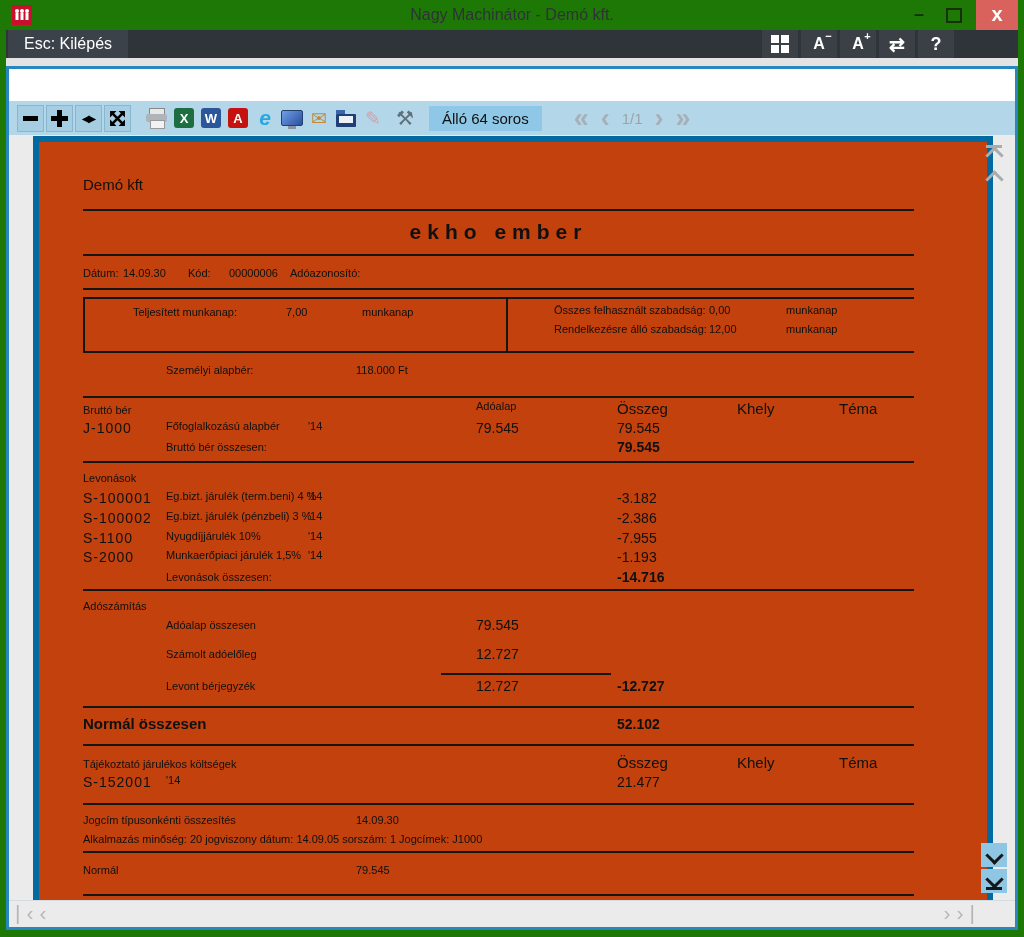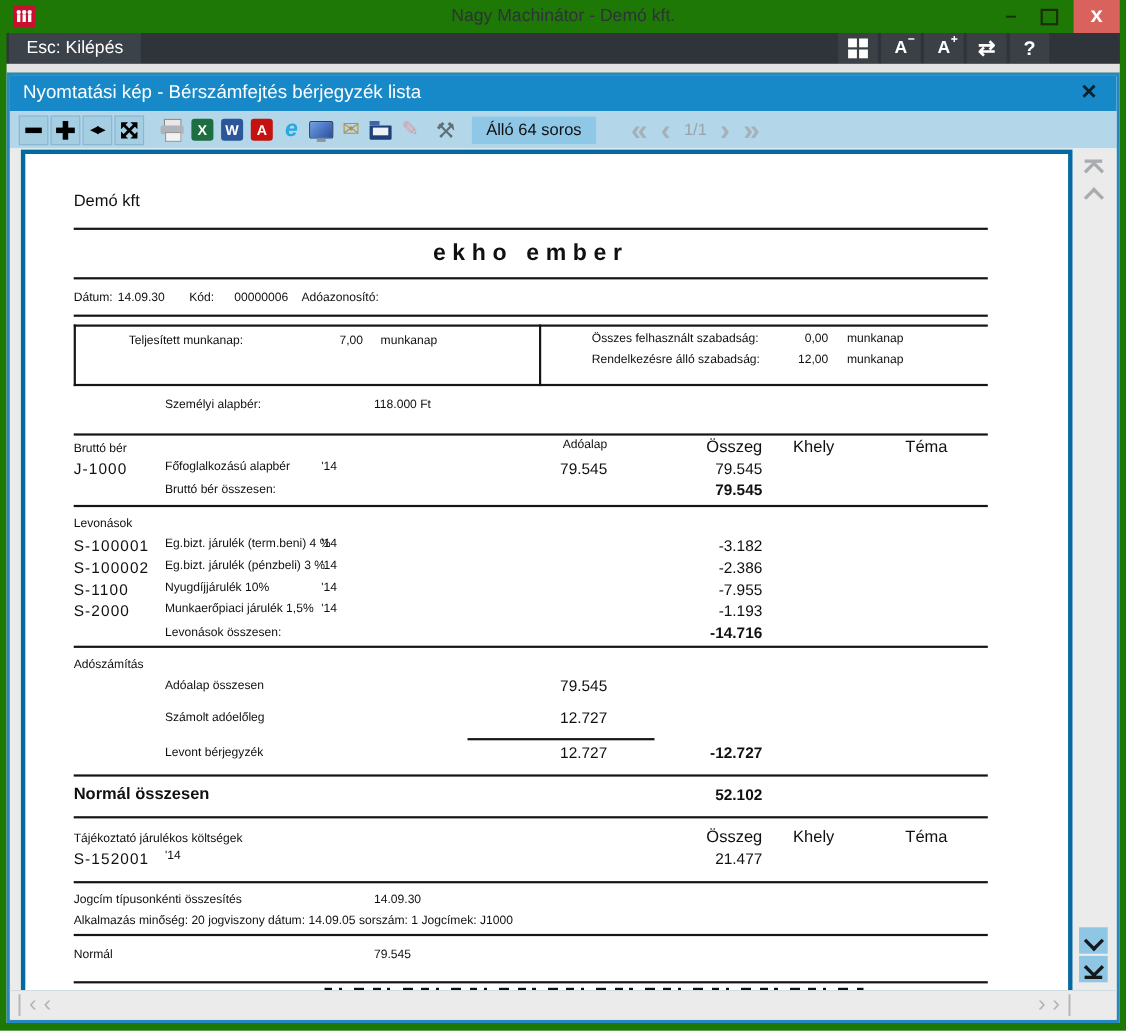--- a/index.html
+++ b/index.html
@@ -65,22 +65,22 @@
   .folder-ic:before{content:"";position:absolute;left:0;top:-4px;width:9px;height:4px;background:#3C66A8}
   .folder-ic:after{content:"";position:absolute;left:3px;top:2px;width:14px;height:7px;background:#EDF2F8}
   .edit-glyph{font-size:19px;color:#D49EA6}
   .tools-glyph{font-size:20px;color:#5E7078;margin-left:10px}
   .layout-btn{background:#8FC8E6;padding:4px 13px;font-size:15px;color:#101010;margin-left:14px;white-space:nowrap}
   .pv-nav{display:flex;align-items:center;margin-left:26px;color:#A6B0B6}
   .pv-nav .big{font-size:27px;line-height:20px;margin:0 6px;font-weight:bold}
   .pv-nav .pg{font-size:15px;margin:0 6px;color:#9AA4AA}
 
   .pv-body{position:absolute;left:0;top:66px;width:1006px;height:766px;background:#EBEBEB}
-  .page{position:absolute;left:10px;top:1px;width:948px;height:763px;background:#ffffff;
-        border:4px solid #0369a1;box-sizing:content-box}
+  .page{position:absolute;left:24px;top:1px;width:948px;height:763px;background:#c2410c;
+        border:6px solid #0369a1;box-sizing:content-box}
 
   
   .chv{width:10px;height:10px;border-left:3px solid #A8ACAE;border-top:3px solid #A8ACAE;display:inline-block}
   .chv.up{transform:rotate(45deg)}
   .chv.down{transform:rotate(225deg)}
   .chv.dark{border-color:#15181a}
   .vbar{width:16px;height:3px;background:#A8ACAE}
   .vbar.dark{background:#15181a}
   .vs-btn{position:absolute;right:8px;width:26px;height:24px;display:flex;flex-direction:column;
           align-items:center;justify-content:center;gap:1px}
@@ -91,21 +91,21 @@
   .hs-l{position:absolute;left:6px;top:0;letter-spacing:6px}
   .hs-r{position:absolute;right:34px;top:0;letter-spacing:6px}
 
   
   .page *{color:#101010}
   .ln{position:absolute;left:44px;width:831px;height:2px;background:#151515}
   .s{position:absolute;font-size:11px;white-space:nowrap}
   .sb{position:absolute;font-size:11px;font-weight:normal;white-space:nowrap}
   .h{position:absolute;font-size:15px;white-space:nowrap}
   .hb{position:absolute;font-size:15px;font-weight:bold;white-space:nowrap}
-  .ra{position:absolute;width:92px;text-align:right;font-size:14px;white-space:nowrap}
+  .ra{position:absolute;width:92px;font-size:14px;white-space:nowrap}
   .rb{font-weight:bold}
   .center-t{position:absolute;left:44px;width:831px;text-align:center;font-size:21px;
             font-weight:bold;letter-spacing:6px}
   .vln{position:absolute;width:2px;background:#151515}
   .rowflex{position:absolute;left:44px;display:flex;font-size:11px;white-space:nowrap}
   .rowflex .rcode{font-size:14px;letter-spacing:1px;width:83px}
   .rowflex .rdesc{width:142px}
   .rowflex .rdesc.wide{width:252px}
   .clip-marks{position:absolute;height:3px;overflow:hidden;
      background:repeating-linear-gradient(90deg,#111 0 7px,transparent 7px 13px,#111 13px 16px,transparent 16px 27px,#111 27px 36px,transparent 36px 44px)}
@@ -155,24 +155,20 @@
     <div class="mb-btn">
       <span class="help-glyph">?</span>
     </div>
   </div>
 </div>
 
 <div class="top-strip"></div>
 
 <div class="preview">
 
-  <div class="pv-titlebar">
-    <div class="pv-title">Nyomtatási kép - Bérszámfejtés bérjegyzék lista</div>
-    <div class="pv-close"><span>×</span></div>
-  </div>
 
   <div class="pv-toolbar">
     <div class="zbtn">
         <span class="minus-bar"></span>
       </div>
     <div class="zbtn">
         <span class="plus-ic">
           <i></i>
           <b></b>
         </span>

